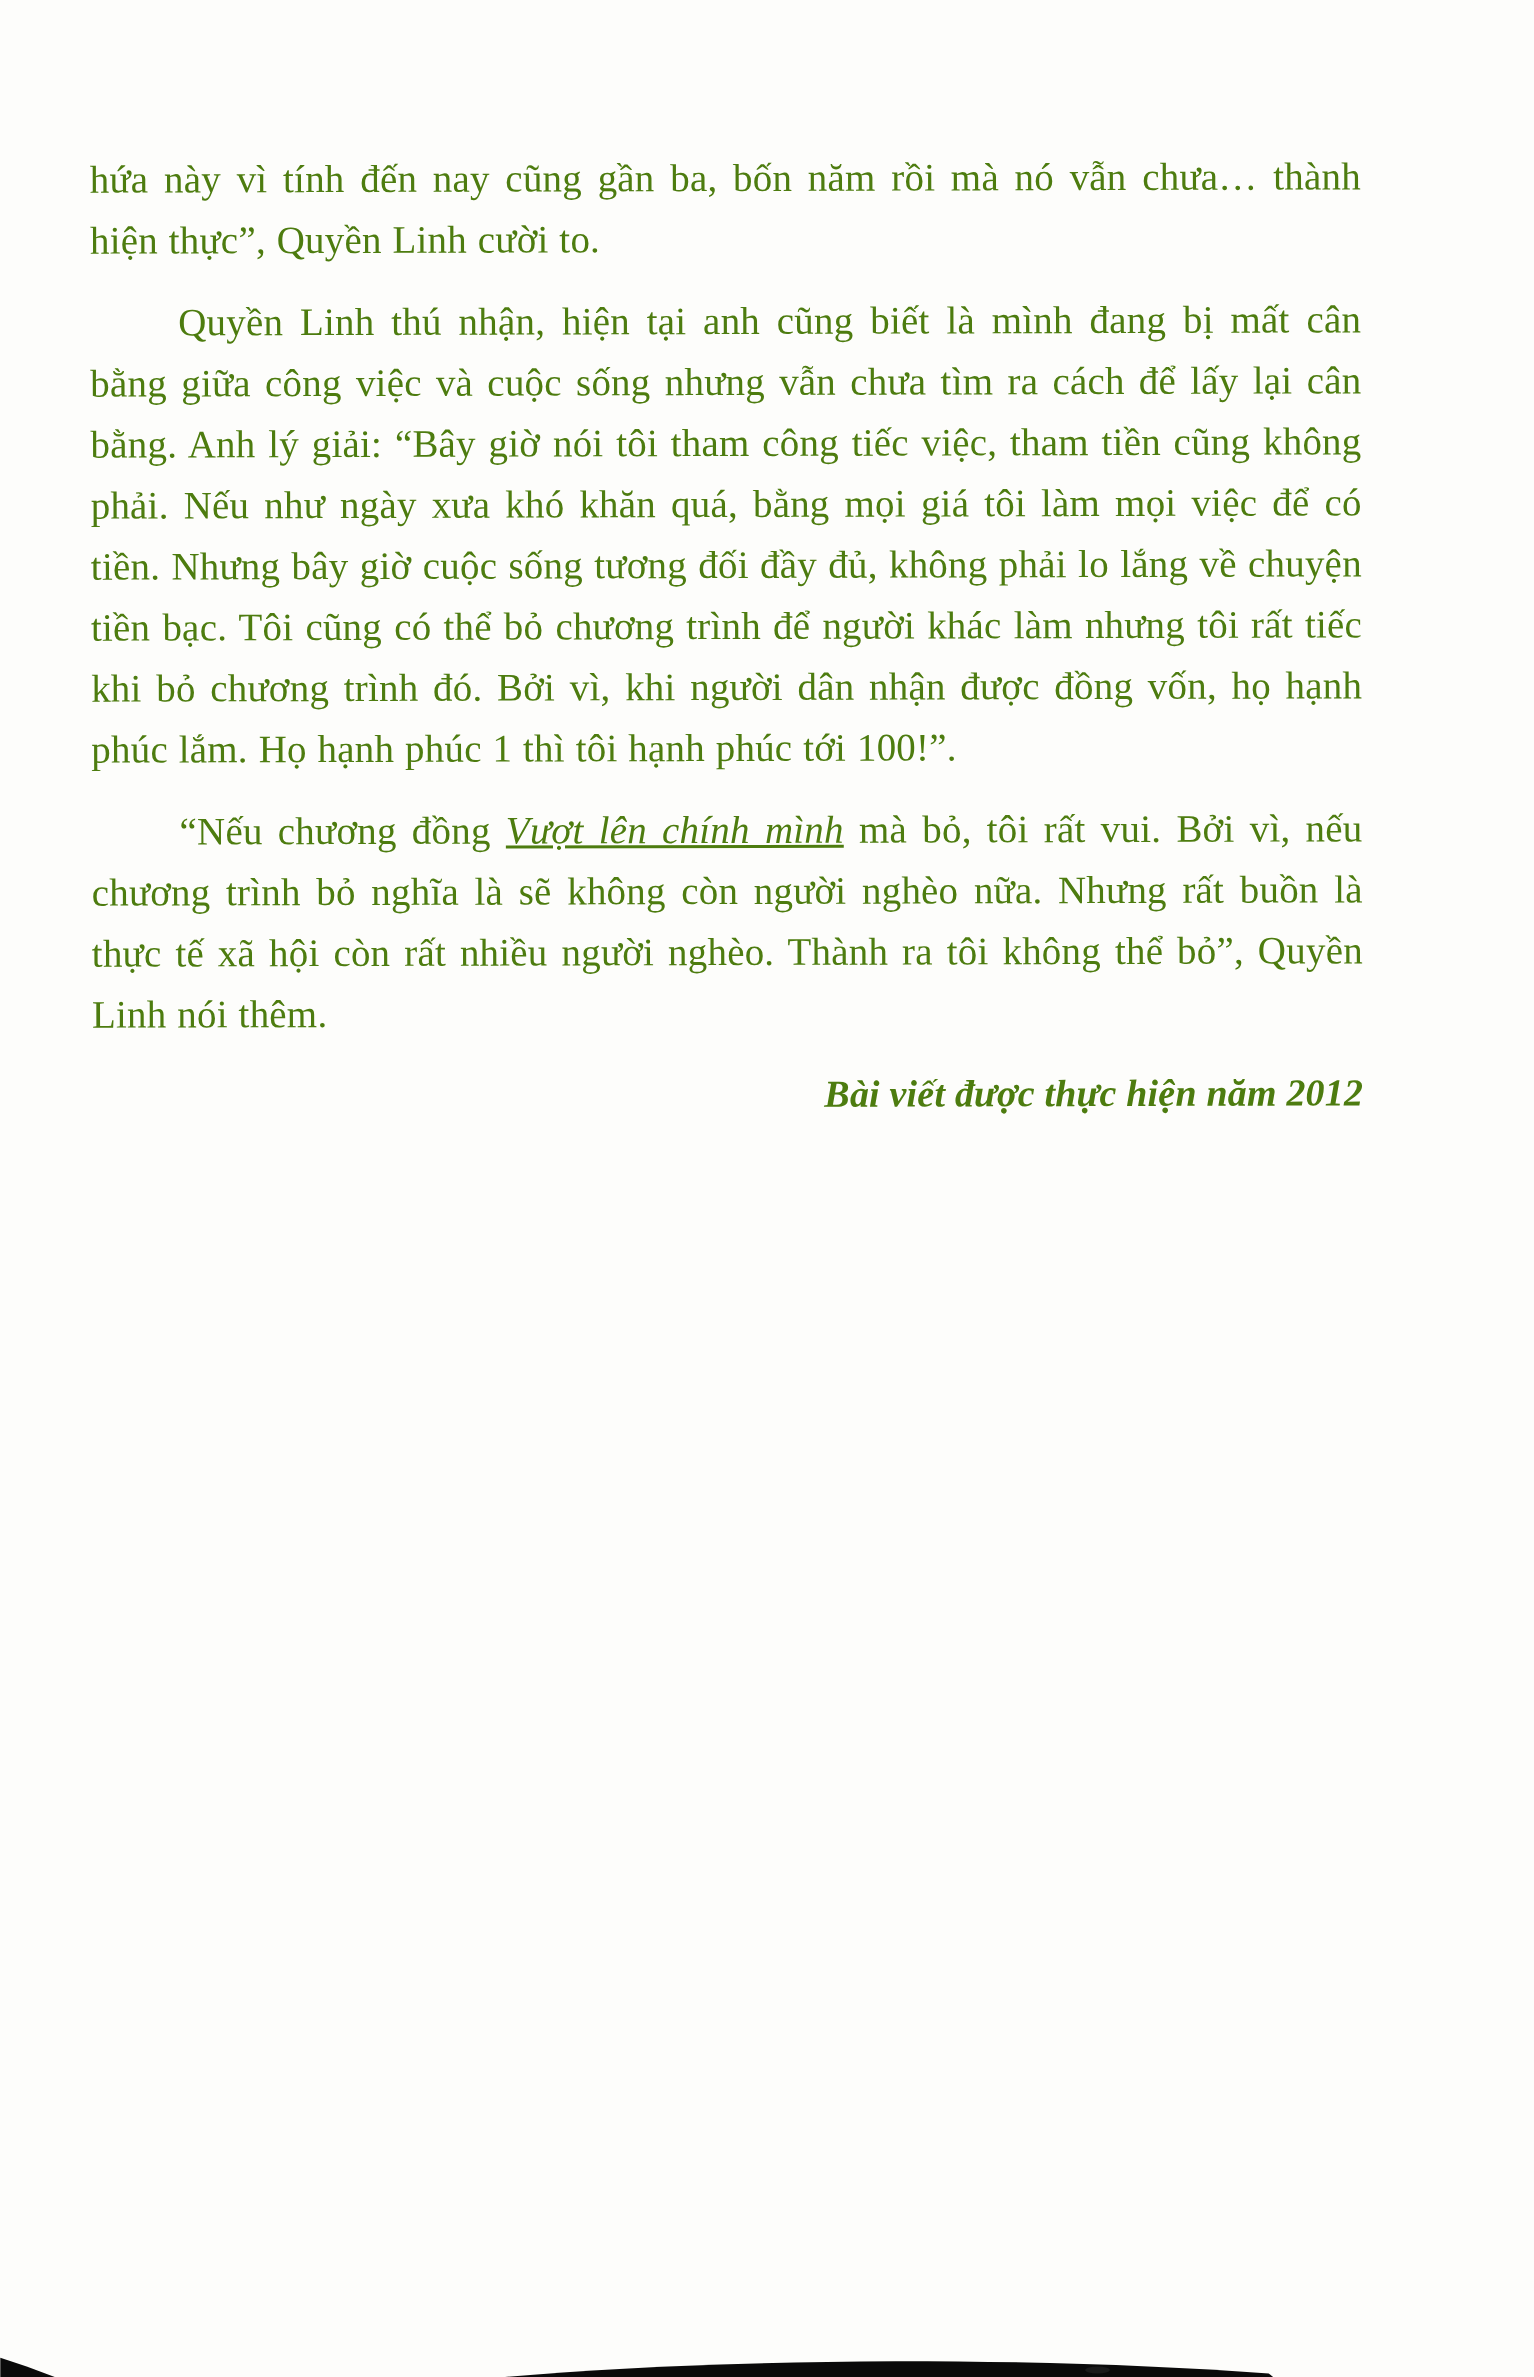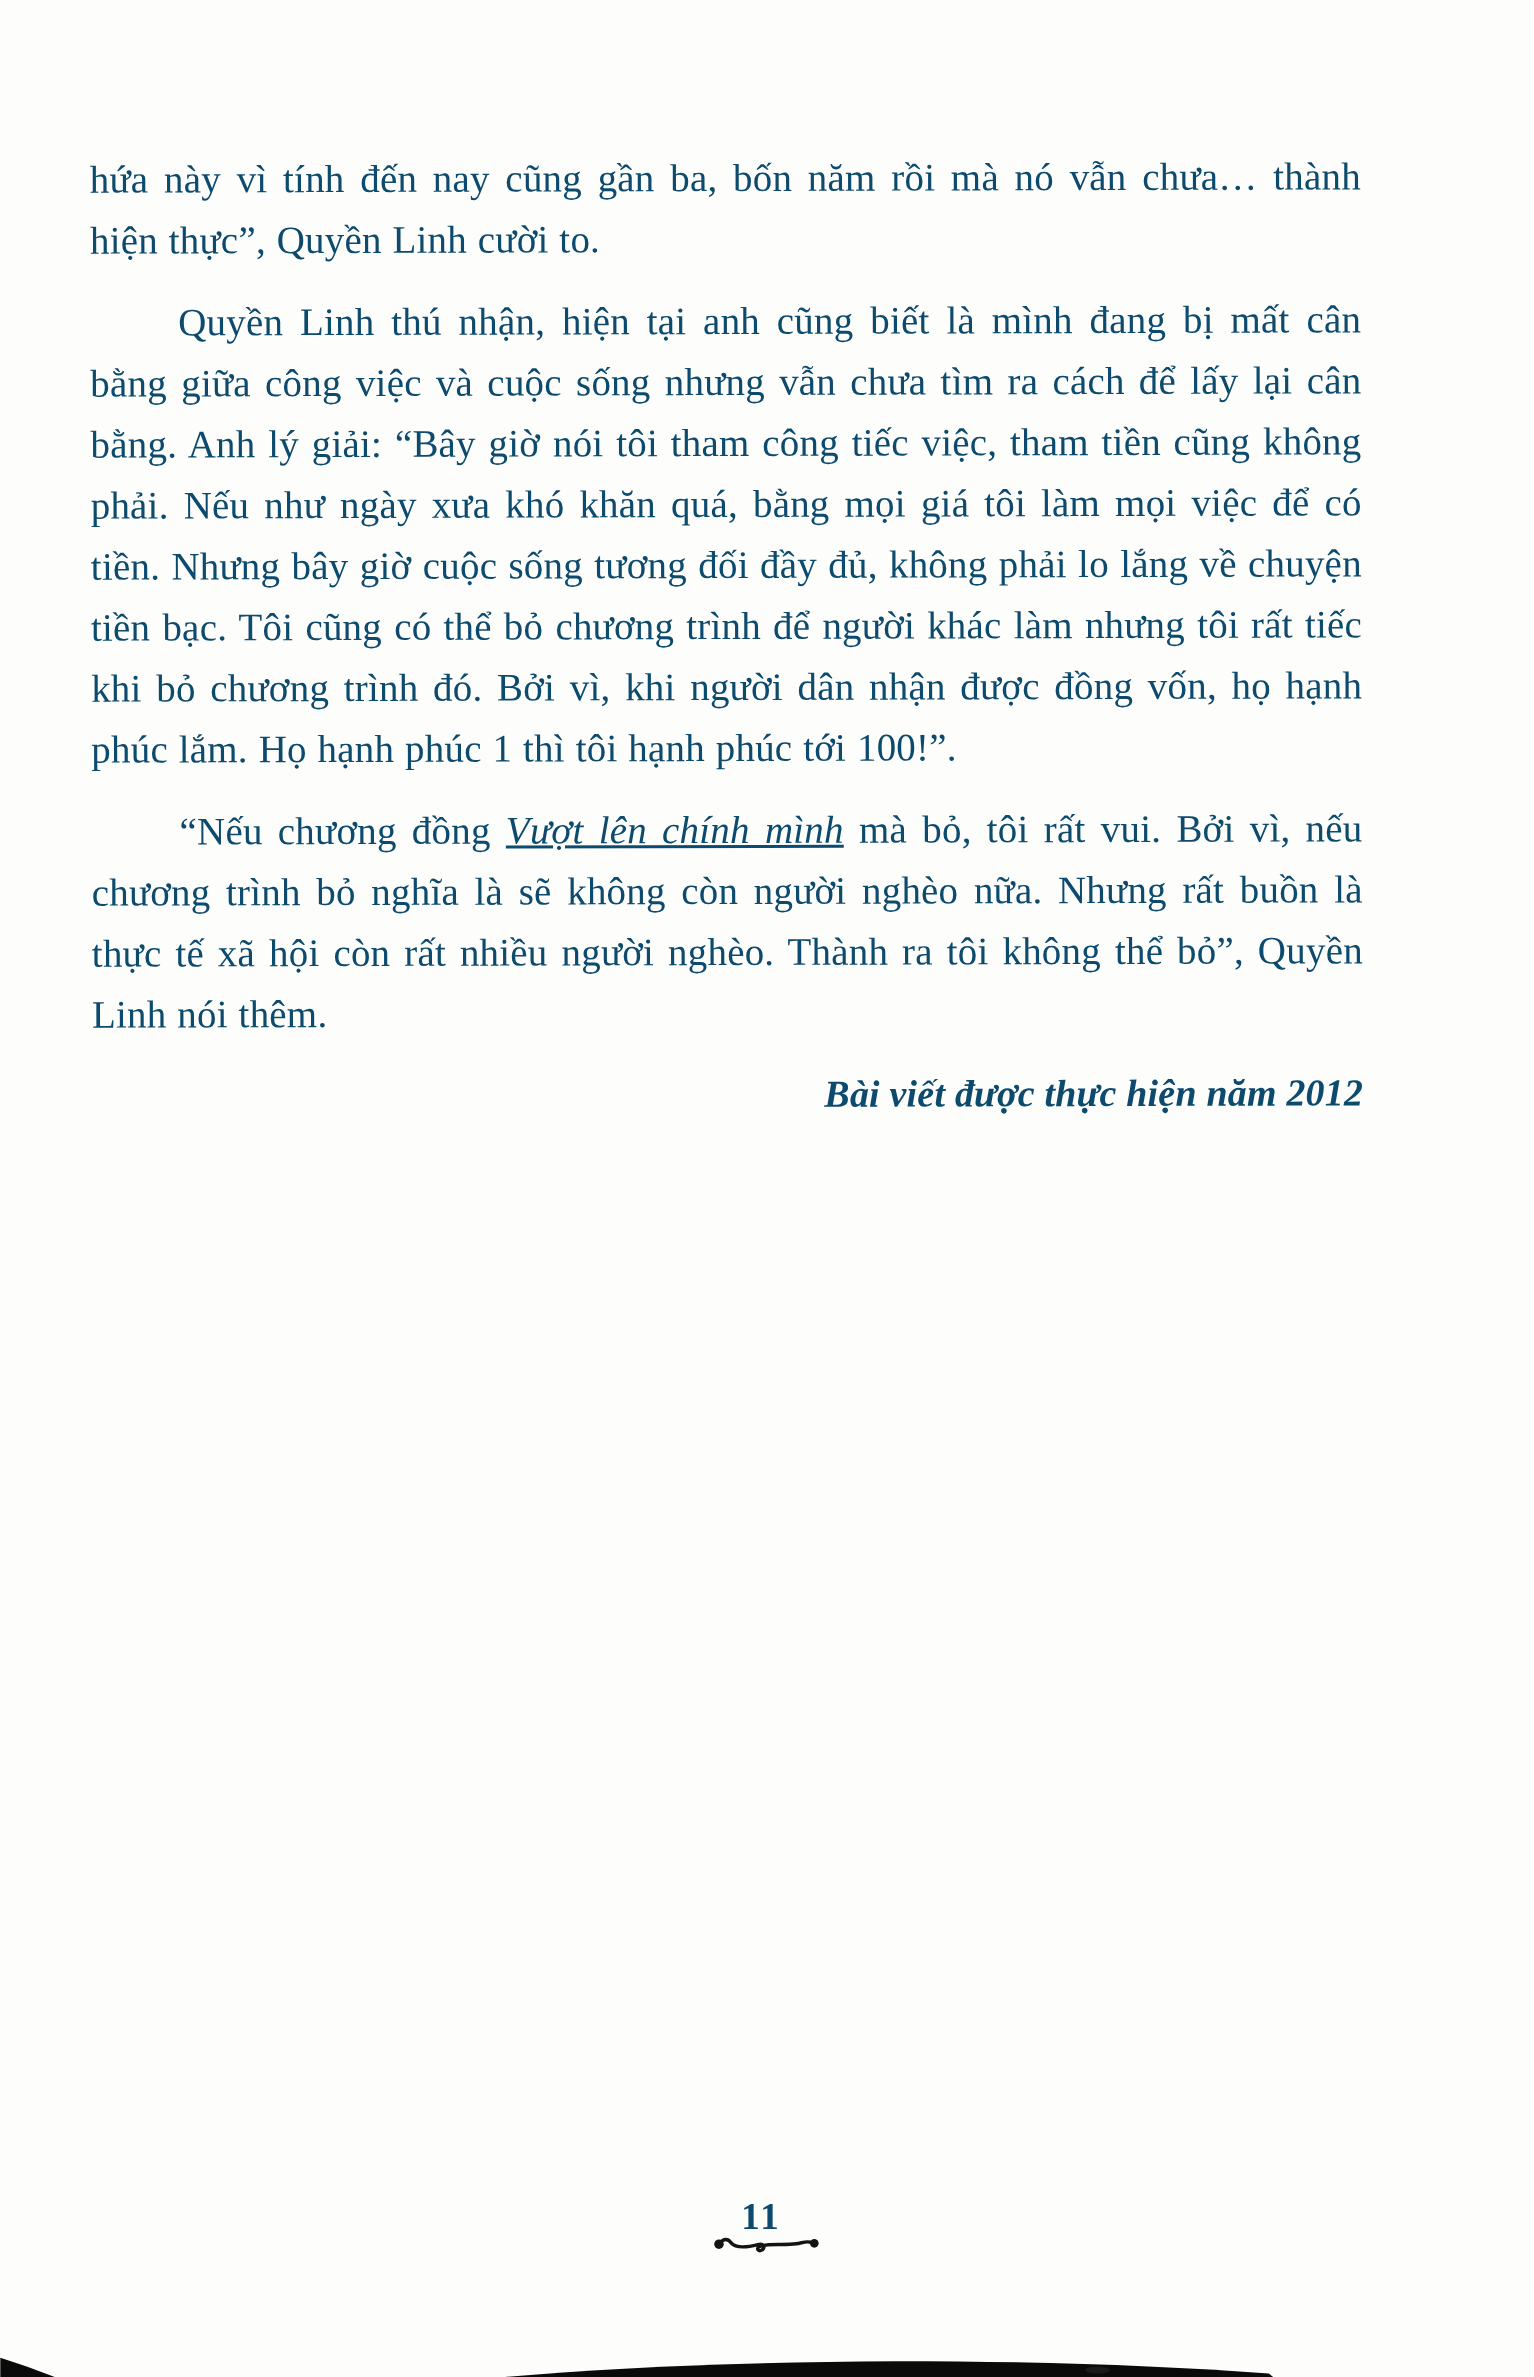--- a/index.html
+++ b/index.html
@@ -7,21 +7,21 @@
     padding: 0;
     background: #e8e8e6;
   }
   .sheet {
     position: relative;
     width: 1535px;
     height: 2377px;
     background: #fdfdfb;
     overflow: hidden;
     font-family: "Liberation Serif", "DejaVu Serif", serif;
-    color: #0c4a6e;
+    color: #4d7c0f;
   }
   .text-block {
     position: absolute;
     left: 91px;
     top: 147px;
     width: 1271px;
     transform: rotate(-0.15deg);
   }
   .para {
     margin: 0 0 21px 0;
@@ -83,28 +83,20 @@
     <p class="para no-indent">hứa này vì tính đến nay cũng gần ba, bốn năm rồi mà nó vẫn chưa… thành hiện thực”, Quyền Linh cười to.</p>
 
     <p class="para">Quyền Linh thú nhận, hiện tại anh cũng biết là mình đang bị mất cân bằng giữa công việc và cuộc sống nhưng vẫn chưa tìm ra cách để lấy lại cân bằng. Anh lý giải: “Bây giờ nói tôi tham công tiếc việc, tham tiền cũng không phải. Nếu như ngày xưa khó khăn quá, bằng mọi giá tôi làm mọi việc để có tiền. Nhưng bây giờ cuộc sống tương đối đầy đủ, không phải lo lắng về chuyện tiền bạc. Tôi cũng có thể bỏ chương trình để người khác làm nhưng tôi rất tiếc khi bỏ chương trình đó. Bởi vì, khi người dân nhận được đồng vốn, họ hạnh phúc lắm. Họ hạnh phúc 1 thì tôi hạnh phúc tới 100!”.</p>
 
     <p class="para"><span>“Nếu chương đồng </span><i class="italic-title">Vượt lên chính mình</i><span> mà bỏ, tôi rất vui. Bởi vì, nếu chương trình bỏ nghĩa là sẽ không còn người nghèo nữa. Nhưng rất buồn là thực tế xã hội còn rất nhiều người nghèo. Thành ra tôi không thể bỏ”, Quyền Linh nói thêm.</span></p>
 
     <p class="byline">Bài viết được thực hiện năm 2012</p>
 
   </div>
 
-  <div class="page-footer">
-    <div class="page-number">11</div>
-    <svg class="flourish" width="111" height="26" viewBox="0 0 126 30">
-      <path d="M8 17 C 12 10, 18 11, 21 16 C 27 23, 40 21, 52 18 C 58 16.5, 61 21, 57 24 C 53 26.5, 49 23, 54 20 C 62 16, 82 19, 96 17 C 104 15.8, 110 13, 114 16" stroke="#151413" stroke-width="4" fill="none" stroke-linecap="round"></path>
-      <circle cx="7" cy="17.5" r="5.5" fill="#151413"></circle>
-      <circle cx="117" cy="16.5" r="5" fill="#151413"></circle>
-    </svg>
-  </div>
 
   <svg class="scan-artifact" width="1535" height="2377" viewBox="0 0 1748 2708">
     <path d="M0 2686 L 30 2696 L 62 2708 L 0 2708 Z" fill="#0a0a0a"></path>
     <path d="M575 2708 C 700 2697, 850 2691, 1020 2690 C 1180 2690, 1320 2695, 1445 2704 L 1450 2708 Z" fill="#0a0a0a"></path>
     <ellipse cx="1250" cy="2700" rx="14" ry="4" fill="#1a1a1a"></ellipse>
   </svg>
 
 </div>
 
 

